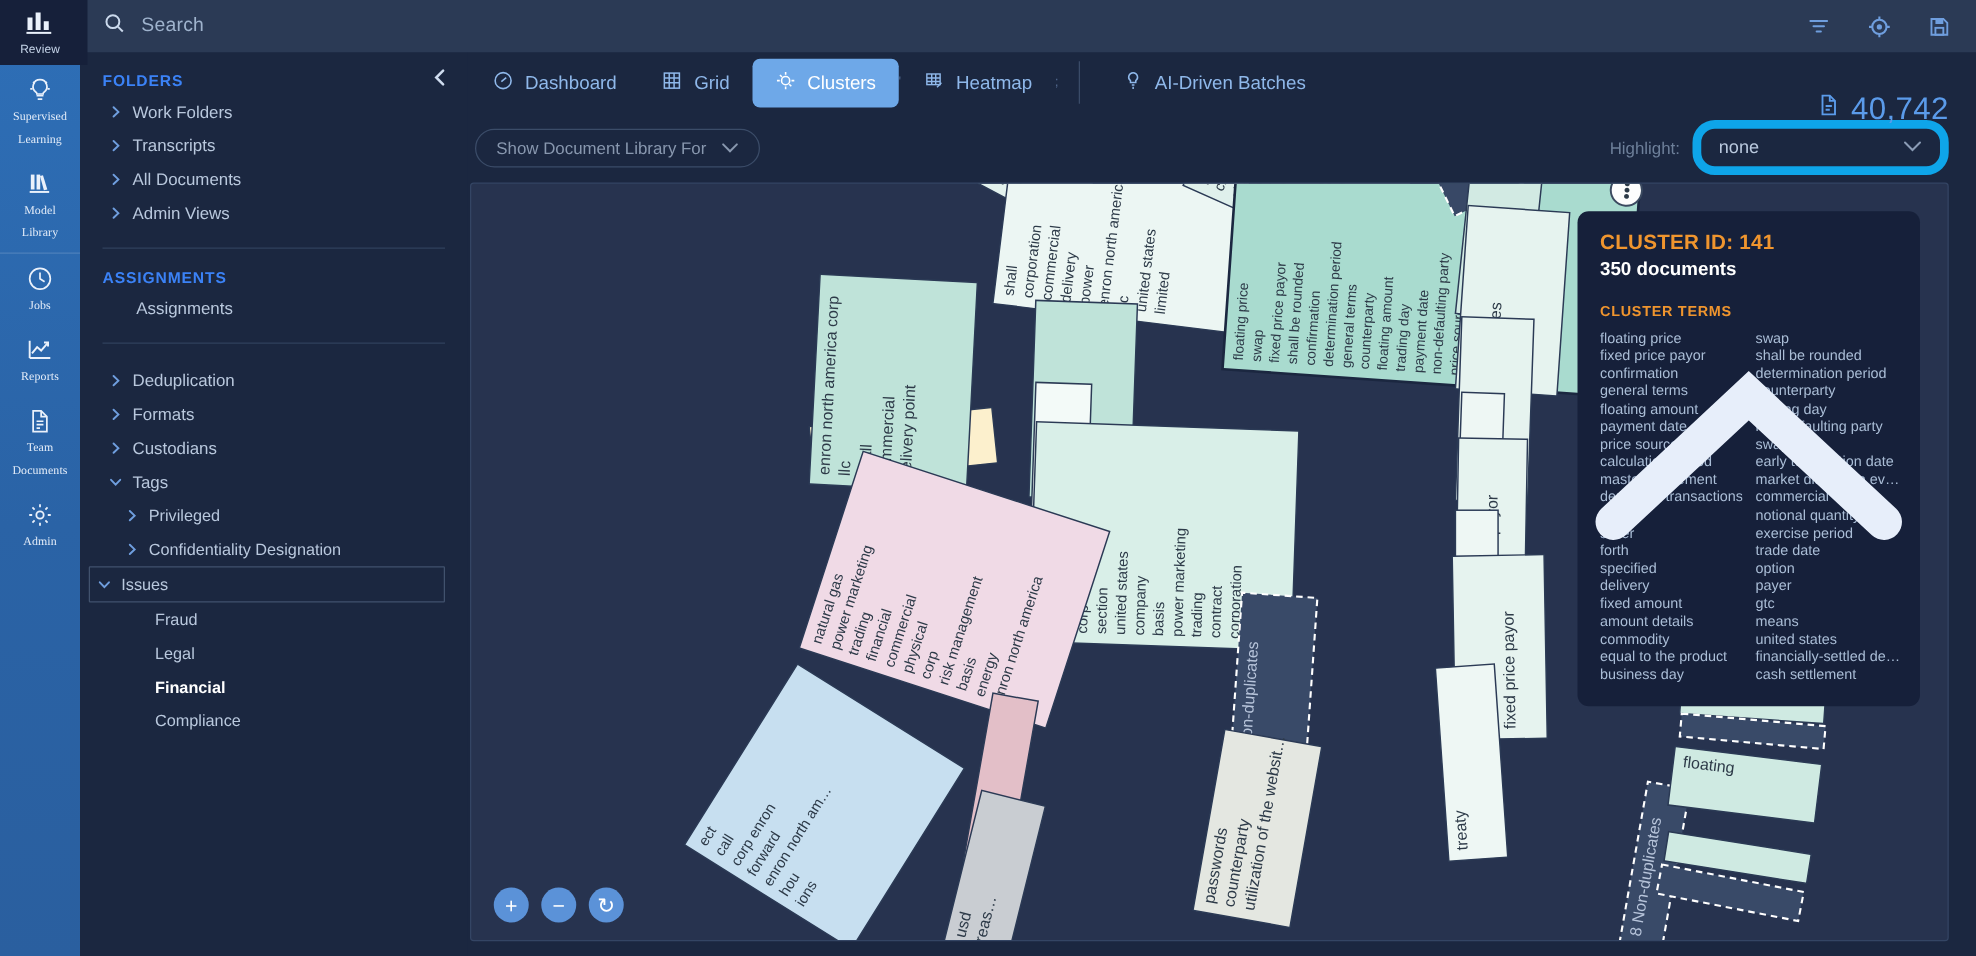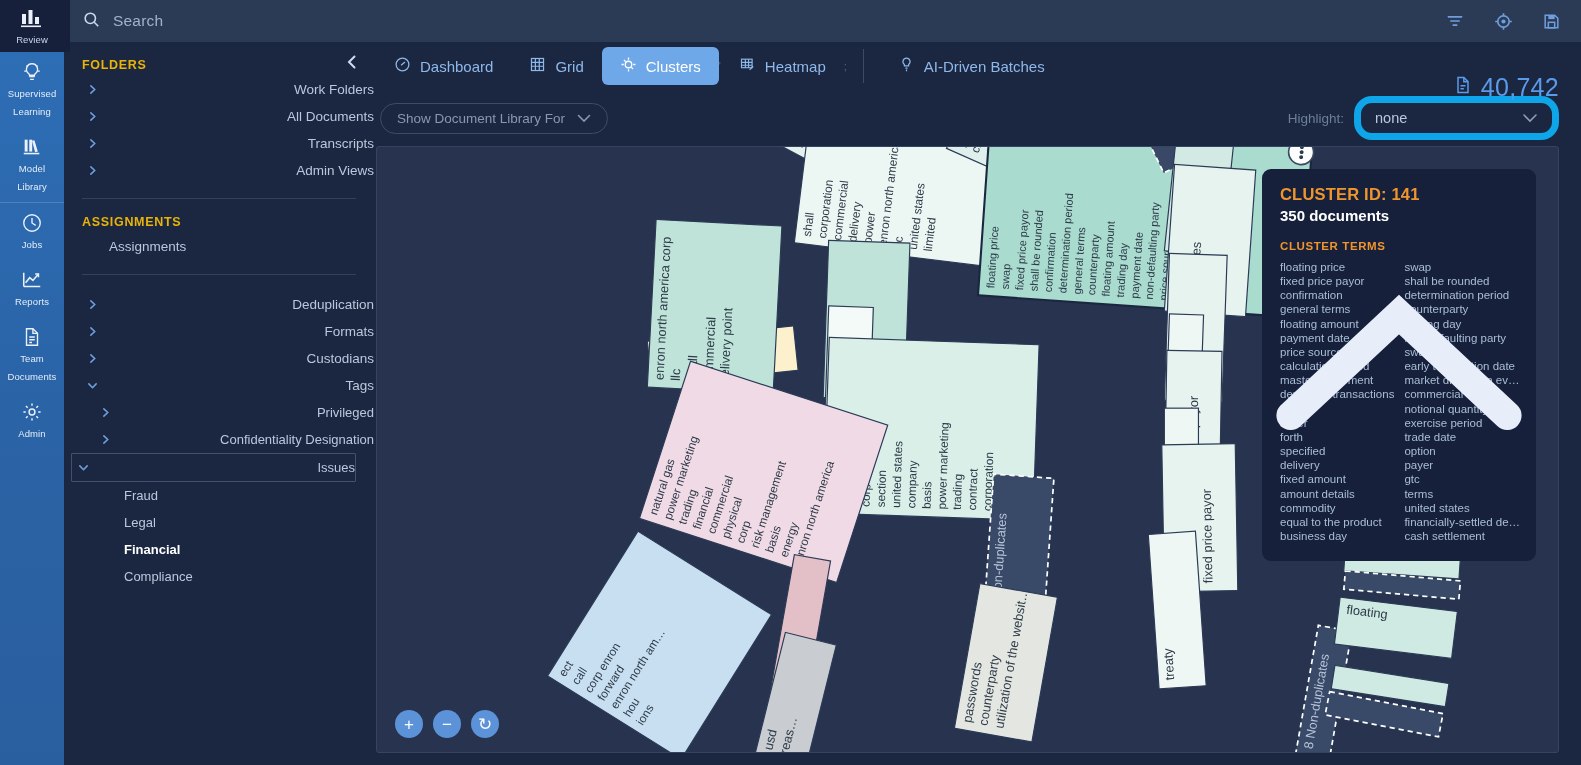--- a/index.html
+++ b/index.html
@@ -19,21 +19,21 @@
     display: flex; flex-direction: column; align-items: center;
     position: relative; z-index: 5;
   }
   .rail-top {
     width: 76px; height: 52px; background: #16203a;
     display: flex; flex-direction: column; align-items: center; justify-content: center;
     gap: 1px;
   }
   .rail-item {
     width: 64px; padding: 9px 2px 8px; text-align: center;
-    color: #eaf1fb; cursor: pointer;
+    color: #eaf1fb; cursor: pointer; font-family: Liberation Serif, serif;
   }
   .rail-item.sep { border-top: 1px solid rgba(255,255,255,.16); }
   .rail-label {
     font-size: 9.5px; line-height: 11px; letter-spacing: .1px;
     color: #e4edf9; margin-top: 3px; white-space: pre-line;
   }
   .rail-top .rail-label { color: #c7d6ea; font-size: 9.5px; }
   .rail-ico { display: block; height: 22px; }
   .rail-ico svg { display: block; margin: 0 auto; }
 
@@ -59,27 +59,27 @@
   
   .sidebar {
     width: 310px; flex: 0 0 310px; background: #1b2740;
     padding: 16px 0 0 0; position: relative; overflow: hidden;
   }
   .collapse-btn {
     position: absolute; right: 12px; top: 10px; cursor: pointer;
     width: 20px; height: 20px; display: flex; align-items: center; justify-content: center;
   }
   .sb-section-title {
-    color: #eab308; font-size: 12.5px; font-weight: bold; letter-spacing: .7px;
+    color: #3b82f6; font-size: 12.5px; font-weight: bold; letter-spacing: .7px;
     padding: 0 0 4px 18px;
   }
   .sb-row {
     display: flex; align-items: center; gap: 8px;
     padding: 6px 0 6px 22px; cursor: pointer;
-    color: #b9c8dd; font-size: 13.5px; justify-content: space-between;
+    color: #b9c8dd; font-size: 13.5px;
   }
   .sb-row .chev { width: 12px; display: flex; justify-content: center; flex: 0 0 12px; }
   .sb-row.lvl2 { padding-left: 35px; font-size: 13px; }
   .sb-row.lvl3 { padding-left: 60px; font-size: 13px; }
   .sb-row.plain { padding-left: 45px; }
   .sb-row.selected-box {
     border: 1px solid #41526d; margin: 0 18px 0 7px; padding-left: 5px;
     border-radius: 1px;
   }
   .sb-row.bold { color: #ffffff; font-weight: bold; }
@@ -136,21 +136,21 @@
     color: #fff; font-size: 17px; cursor: pointer; border: 0;
     font-family: "Liberation Sans", sans-serif; line-height: 1;
   }
 
   
   .cpanel {
     position: absolute; right: 22px; top: 22px; width: 274px;
     background: #16203a; border-radius: 9px; padding: 16px 18px 18px;
     z-index: 6;
   }
-  .cp-head { display: flex; justify-content: space-between; align-items: flex-start; }
+  .cp-head { display: flex; justify-content: space-between; align-items: flex-start; flex-direction: column; }
   .cp-id { color: #f0952e; font-size: 16.5px; font-weight: bold; letter-spacing: .2px; }
   .cp-docs { color: #ffffff; font-size: 15px; font-weight: bold; margin-top: 3px; }
   .cp-collapse { cursor: pointer; padding: 2px; }
   .cp-terms-title {
     color: #f0952e; font-size: 11.5px; font-weight: bold;
     letter-spacing: .6px; margin: 16px 0 8px;
   }
   .cp-terms { display: grid; grid-template-columns: 1fr 1fr; column-gap: 10px; row-gap: 0; }
   .cp-term {
     color: #aabdd6; font-size: 11.5px; line-height: 14.15px;
@@ -296,29 +296,29 @@
                 </svg>
               </span>
               <span>Work Folders</span>
             </div>
             <div class="sb-row">
               <span class="chev">
                 <svg width="11" height="11" viewBox="0 0 12 12" fill="none" stroke="#6f9ede" stroke-width="1.7" stroke-linecap="round">
                   <path d="M4.2 2 8.4 6 4.2 10"></path>
                 </svg>
               </span>
+              <span>Transcripts</span>
+            </div>
+            <div class="sb-row">
+              <span class="chev">
+                <svg width="11" height="11" viewBox="0 0 12 12" fill="none" stroke="#6f9ede" stroke-width="1.7" stroke-linecap="round">
+                  <path d="M4.2 2 8.4 6 4.2 10"></path>
+                </svg>
+              </span>
               <span>All Documents</span>
-            </div>
-            <div class="sb-row">
-              <span class="chev">
-                <svg width="11" height="11" viewBox="0 0 12 12" fill="none" stroke="#6f9ede" stroke-width="1.7" stroke-linecap="round">
-                  <path d="M4.2 2 8.4 6 4.2 10"></path>
-                </svg>
-              </span>
-              <span>Transcripts</span>
             </div>
             <div class="sb-row">
               <span class="chev">
                 <svg width="11" height="11" viewBox="0 0 12 12" fill="none" stroke="#6f9ede" stroke-width="1.7" stroke-linecap="round">
                   <path d="M4.2 2 8.4 6 4.2 10"></path>
                 </svg>
               </span>
               <span>Admin Views</span>
             </div>
             <div class="sb-divider"></div>
@@ -781,21 +781,21 @@
                     <div class="cp-term">swaption</div>
                     <div class="cp-term">early termination date</div>
                     <div class="cp-term">market disruption ev…</div>
                     <div class="cp-term">commercial</div>
                     <div class="cp-term">notional quantity</div>
                     <div class="cp-term">exercise period</div>
                     <div class="cp-term">trade date</div>
                     <div class="cp-term">option</div>
                     <div class="cp-term">payer</div>
                     <div class="cp-term">gtc</div>
-                    <div class="cp-term">terms</div>
+                    <div class="cp-term">means</div>
                     <div class="cp-term">united states</div>
                     <div class="cp-term">financially-settled de…</div>
                     <div class="cp-term">cash settlement</div>
                   </div>
               </div>
             </div>
           </div>
         </div>
 
       </div>

